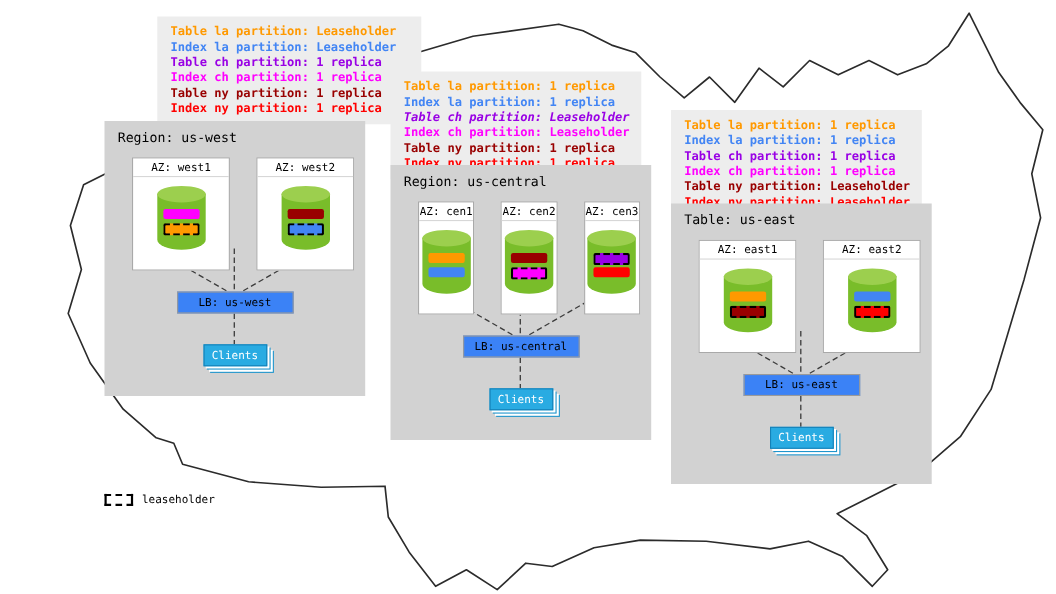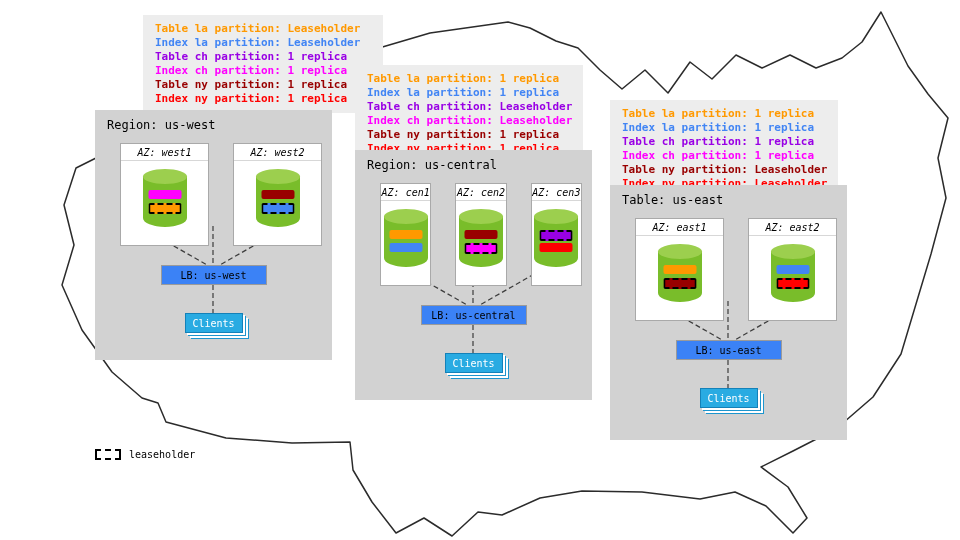--- a/index.html
+++ b/index.html
@@ -16,21 +16,21 @@
   .callout-central { left:355px; top:65px; width:228px; }
   .callout-east { left:610px; top:100px; width:228px; }
 
   
   .panel { position:absolute; width:237px; height:250px; background:#d2d2d2; z-index:3; }
   .panel-west { left:95px; top:110px; }
   .panel-central { left:355px; top:150px; }
   .panel-east { left:610px; top:185px; height:255px; }
   .region-title { position:absolute; top:8px; left:12px; font-size:12px; }
 
-  .az-row { position:absolute; top:33px; left:25px; right:10px; display:flex; gap:24px; z-index:2;font-style:italic; }
+  .az-row { position:absolute; top:33px; left:25px; right:10px; display:flex; gap:24px; z-index:2; }
   .az { flex:1; background:#ffffff; border:1px solid #a9a9a9; height:103px; box-sizing:border-box;
         display:flex; flex-direction:column; align-items:center; }
   .az-label { font-size:10px; padding:3px 0 2px; width:100%; text-align:center;
               border-bottom:1px solid #d7d7d7; box-sizing:border-box; }
 
   .cylinder { position:relative; width:44px; height:58px; margin-top:8px; }
   .cyl-top  { position:absolute; top:0; left:0; width:100%; height:15px; border-radius:50%;
               background:#9ccf4e; z-index:2; }
   .cyl-body { position:absolute; top:7px; left:0; width:100%; height:51px; background:#79bd2a;
               border-radius:0 0 22px 22px / 0 0 9px 9px; }
@@ -74,21 +74,21 @@
     <div class="callout-line" style="color: rgb(66, 133, 244);">Index la partition: Leaseholder</div>
     <div class="callout-line" style="color: rgb(153, 0, 229);">Table ch partition: 1 replica</div>
     <div class="callout-line" style="color: rgb(255, 0, 255);">Index ch partition: 1 replica</div>
     <div class="callout-line" style="color: rgb(153, 0, 0);">Table ny partition: 1 replica</div>
     <div class="callout-line" style="color: rgb(255, 0, 0);">Index ny partition: 1 replica</div>
   </div>
 
   <div class="callout callout-central">
     <div class="callout-line" style="color: rgb(255, 153, 0);">Table la partition: 1 replica</div>
     <div class="callout-line" style="color: rgb(66, 133, 244);">Index la partition: 1 replica</div>
-    <div class="callout-line" style="color: rgb(153, 0, 229);">Table ch partition: Leaseholder</div>
+    <div class="callout-line" style="color: rgb(153, 0, 229); font-style: italic;">Table ch partition: Leaseholder</div>
     <div class="callout-line" style="color: rgb(255, 0, 255);">Index ch partition: Leaseholder</div>
     <div class="callout-line" style="color: rgb(153, 0, 0);">Table ny partition: 1 replica</div>
     <div class="callout-line" style="color: rgb(255, 0, 0);">Index ny partition: 1 replica</div>
   </div>
 
   <div class="callout callout-east">
     <div class="callout-line" style="color: rgb(255, 153, 0);">Table la partition: 1 replica</div>
     <div class="callout-line" style="color: rgb(66, 133, 244);">Index la partition: 1 replica</div>
     <div class="callout-line" style="color: rgb(153, 0, 229);">Table ch partition: 1 replica</div>
     <div class="callout-line" style="color: rgb(255, 0, 255);">Index ch partition: 1 replica</div>

